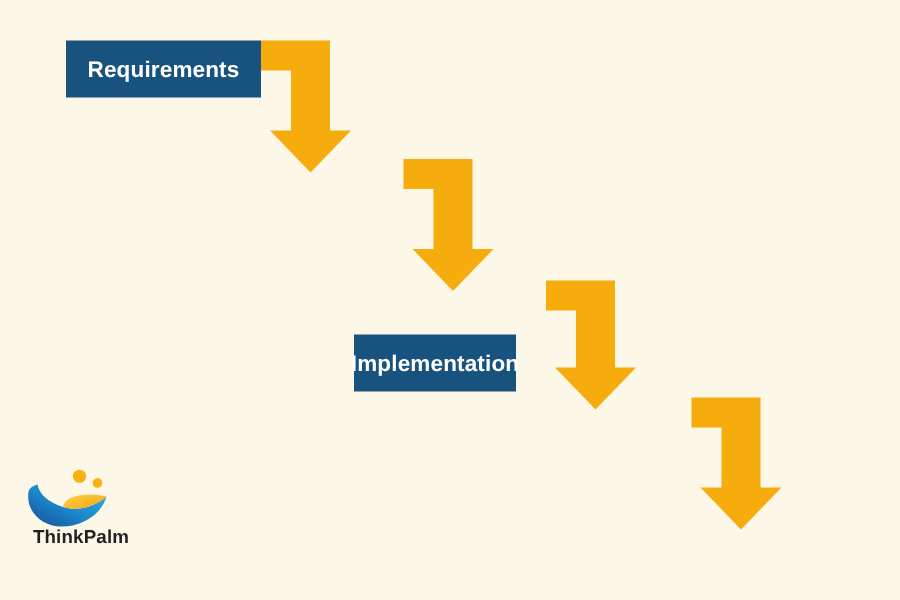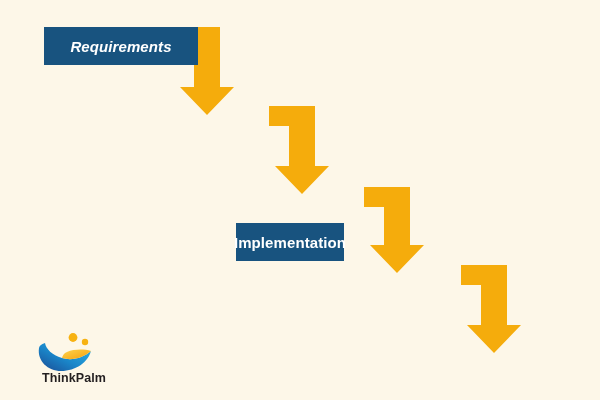--- a/index.html
+++ b/index.html
@@ -35,24 +35,23 @@
     white-space: nowrap;
     line-height: 1;
   }
   .connector {
     position: absolute;
     overflow: visible;
   }
   .logo-wrap {
     position: absolute;
     left: 16px;
-    top: 332px;
+    top: 312px;
     width: 80px;
     height: 62px;
-    margin-left: 20px;
   }
   .logo-mark {
     position: absolute;
     left: 0;
     top: 0;
     width: 58px;
     height: 40px;
   }
   .logo-text {
     position: absolute;
@@ -82,21 +81,21 @@
   </svg>
 
   <svg class="connector" style="left:364px; top:187px;" width="70" height="95" viewBox="0 0 70 95">
     <path d="M 0 0 L 46 0 L 46 58 L 60 58 L 33 86 L 6 58 L 20 58 L 20 20 L 0 20 Z" fill="#f5ac0c"></path>
   </svg>
 
   <svg class="connector" style="left:461px; top:265px;" width="70" height="95" viewBox="0 0 70 95">
     <path d="M 0 0 L 46 0 L 46 60 L 60 60 L 33 88 L 6 60 L 20 60 L 20 20 L 0 20 Z" fill="#f5ac0c"></path>
   </svg>
 
-  <div class="stage-box" style="left:44px; top:27px; width:154px; height:38px;font-style:italic;">
+  <div class="stage-box" style="left:44px; top:27px; width:130px; height:38px;">
     <span class="stage-label">Requirements</span>
   </div>
 
 
   <div class="stage-box" style="left:236px; top:187px; width:108px; height:38px;margin-top:36px;">
     <span class="stage-label">Implementation</span>
   </div>
 
 
 

